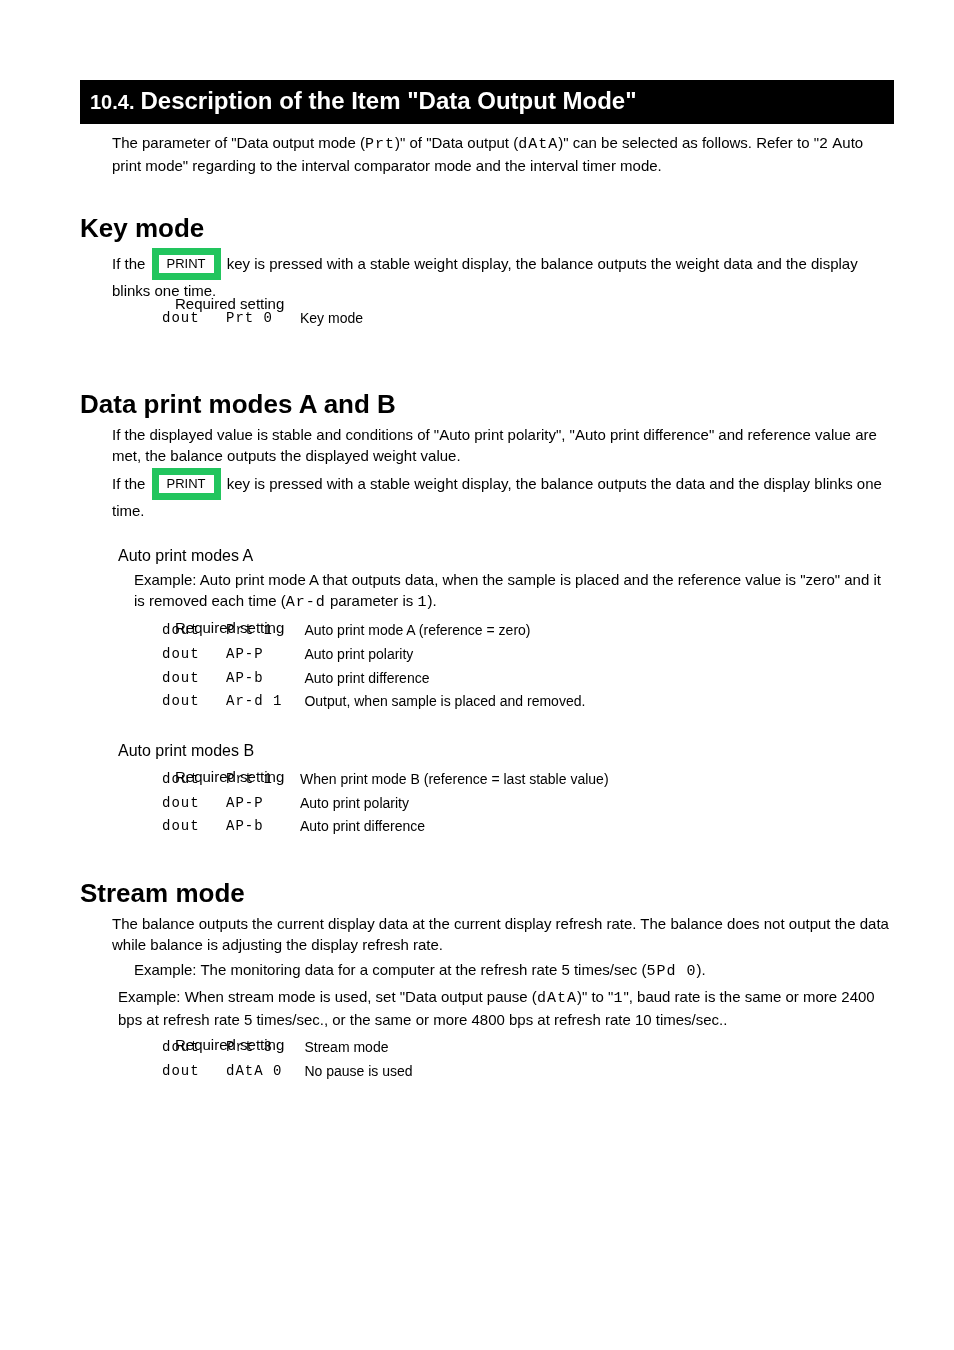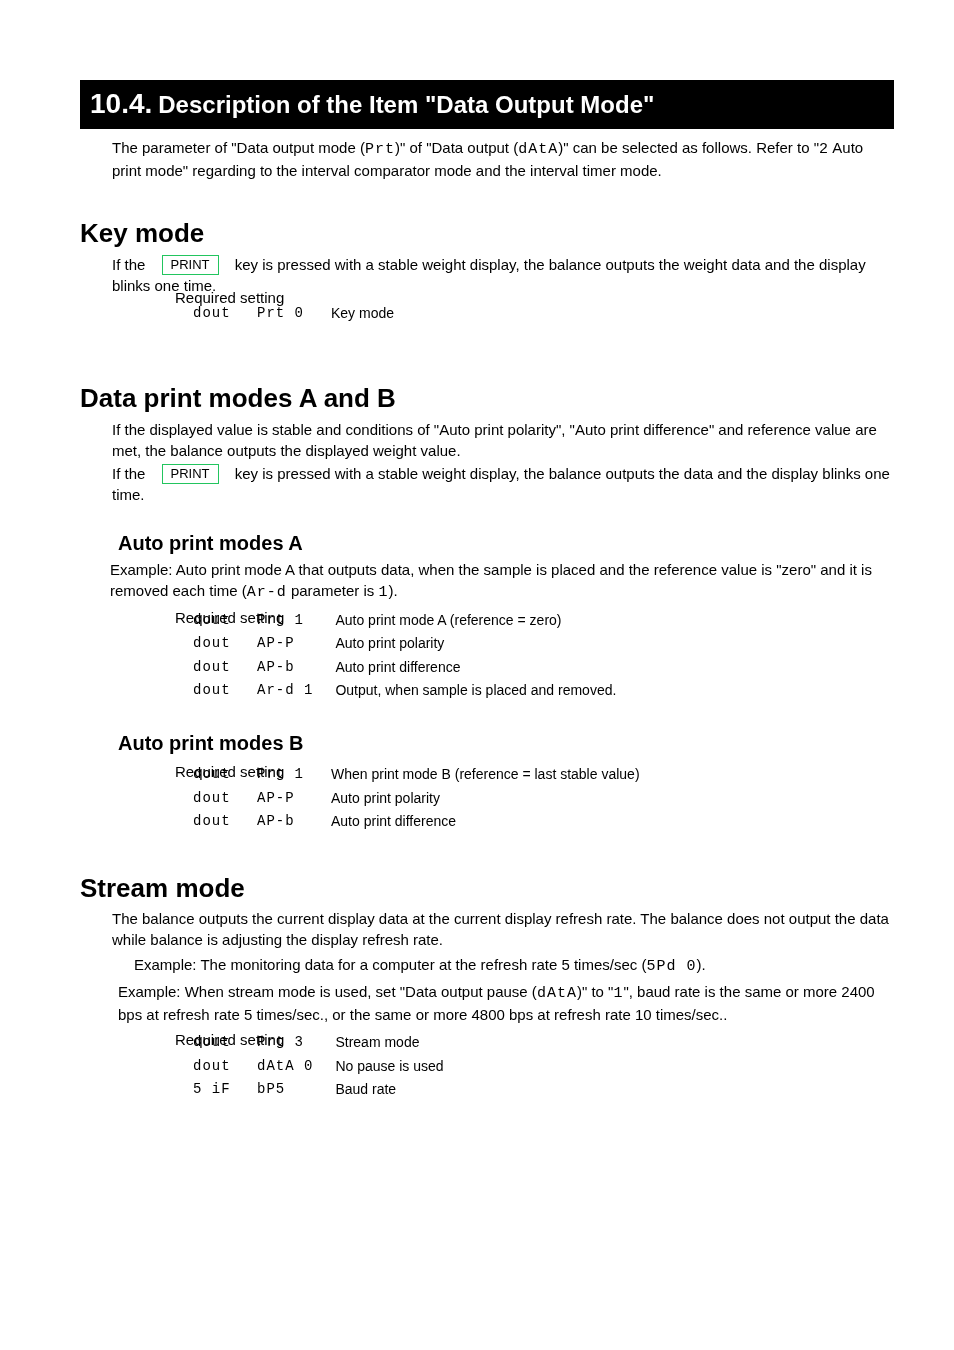--- a/index.html
+++ b/index.html
@@ -15,53 +15,53 @@
   .section-bar {
     background: #000;
     color: #fff;
     padding: 4px 10px 6px 10px;
     margin-bottom: 8px;
     font-weight: bold;
     display: flex;
     align-items: baseline;
     gap: 6px;
   }
-  .section-num { font-size: 28px; }
+  .section-num { font-size: 20px; }
   .section-title { font-size: 24px; }
   .body-text { margin: 2px 0 2px 0; }
   .indent1 { margin-left: 32px; }
   .h2 {
     font-size: 26px;
     font-weight: bold;
     margin-top: 34px;
     margin-bottom: 2px;
   }
   .h3 {
-    font-size: 20px;
-    font-weight: bold;
+    font-size: 16px;
+    font-weight: normal;
     margin-top: 24px;
     margin-bottom: 2px;
     margin-left: 38px;
   }
   .keybox {
     display: inline-block;
-    border: 1px solid #22c55e;
+    border: 7px solid #22c55e;
     padding: 0 8px;
     font-size: 13px;
     line-height: 18px;
     vertical-align: 1px;
-    margin: 0 12px;
+    margin: 0 2px;
   }
   .seg {
     font-family: Consolas, "Courier New", monospace;
     letter-spacing: 1px;
   }
   .setting-table {
     margin-top: 6px;
-    margin-left: 111px;
+    margin-left: 80px;
     font-size: 14px;
   }
   .setting-table td { padding: 0 10px 2px 0; vertical-align: top;}
   .setting-table td.seg-col { font-family: Consolas, "Courier New", monospace; letter-spacing: 1px; min-width:62px;}
   .setting-table td.desc-col { padding-left: 10px; }
 </style>
 </head>
 <body>
 
 <div class="section-bar">
@@ -89,21 +89,21 @@
 <div class="body-text" style="margin-left:95px; margin-top:-40px; margin-bottom:22px;">Required setting   </div>
 <div style="height:16px;"></div>
 
 <div class="h2">Data print modes A and B</div>
 <div class="body-text indent1">If the displayed value is stable and conditions of "Auto print polarity", "Auto print difference" and reference value are met, the balance outputs the displayed weight value.</div>
 <div class="body-text indent1">
   <span>If the </span><span class="keybox">PRINT</span><span> key is pressed with a stable weight display, the balance outputs the data and the display blinks one time.</span>
 </div>
 
 <div class="h3">Auto print modes A</div>
-<div class="body-text" style="margin-left:30px;">
+<div class="body-text" style="margin-left:54px;">
   <span>Example:      Auto print mode A that outputs data, when the sample is placed and the reference value is "zero" and it is removed each time (</span><span class="seg">Ar-d</span><span> parameter is </span><span class="seg">1</span><span>).</span>
 </div>
 <div class="body-text" style="margin-left:95px; margin-top:4px;">Required setting</div>
 <table class="setting-table" style="margin-top:-21px;">
   <tbody>
       <tr>
         <td class="seg-col">dout</td>
         <td class="seg-col">Prt 1</td>
         <td class="desc-col">Auto print mode A (reference = zero)</td>
       </tr>
@@ -161,19 +161,14 @@
       <tr>
         <td class="seg-col">dout</td>
         <td class="seg-col">Prt 3</td>
         <td class="desc-col">Stream mode</td>
       </tr>
   <tr>
         <td class="seg-col">dout</td>
         <td class="seg-col">dAtA 0</td>
         <td class="desc-col">No pause is used</td>
       </tr>
-  <tr>
-        <td class="seg-col">5 iF</td>
-        <td class="seg-col">bP5</td>
-        <td class="desc-col">Baud rate</td>
-      </tr>
 </tbody>
   </table>
 
 </body></html>

